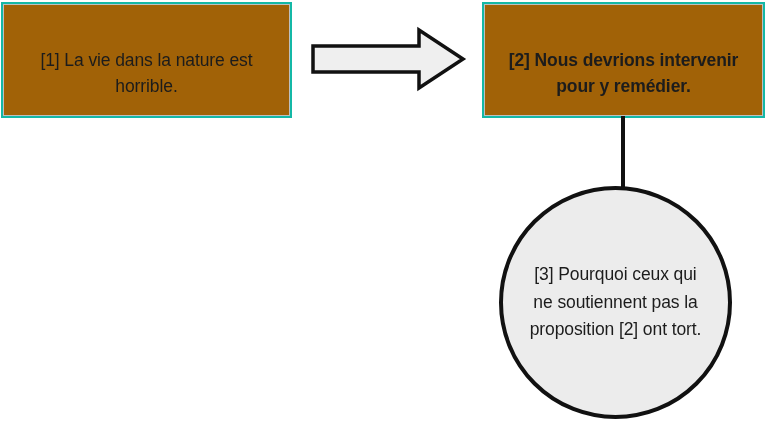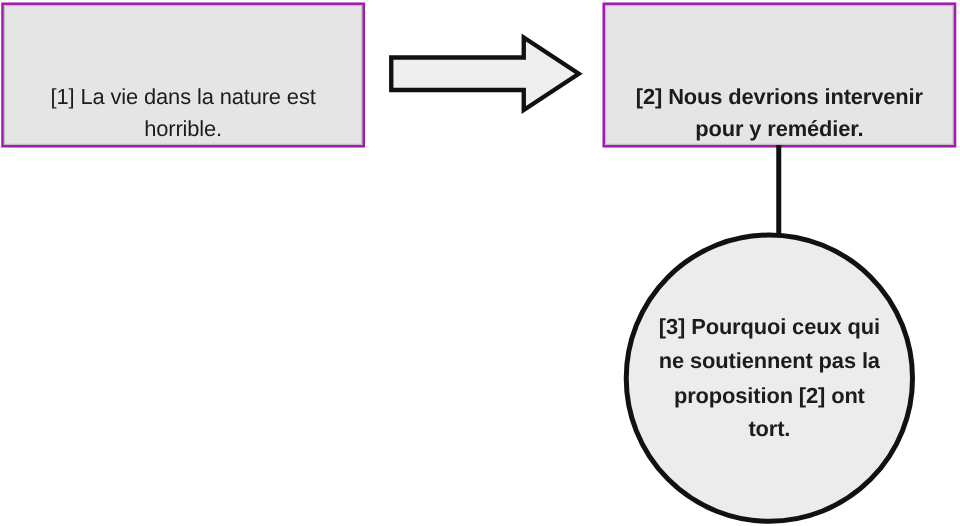--- a/index.html
+++ b/index.html
@@ -20,25 +20,25 @@
     left: 0;
     top: 0;
     width: 768px;
     height: 421px;
   }
 
   
   .prop-box {
     position: absolute;
     box-sizing: border-box;
-    background: #e5e5e5;
-    border: 2px solid #a21caf;
+    background: #a16207;
+    border: 2px solid #14b8a6;
     box-shadow: 0 0 0 1px #bfbfbf inset;
     display: flex;
-    align-items: flex-end;
+    align-items: center;
     justify-content: center;
   }
   .prop-box .box-text {
     display: block;
     width: 100%;
     text-align: center;
     color: #1c1c1c;
     font-size: 17.5px;
     line-height: 26px;
     letter-spacing: -0.1px;
@@ -99,21 +99,20 @@
     justify-content: center;
   }
   #circle-3 .circle-text {
     display: block;
     width: 178px;
     text-align: center;
     color: #1c1c1c;
     font-size: 17.5px;
     line-height: 27.5px;
     letter-spacing: -0.1px;
-    font-weight: bold;
     -webkit-font-smoothing: antialiased;
   }
 </style>
 </head>
 <body>
 
 <div id="diagram-canvas">
 
   <div class="prop-box" id="box-1">
     <span class="box-text">[1] La vie dans la nature est horrible.</span>

